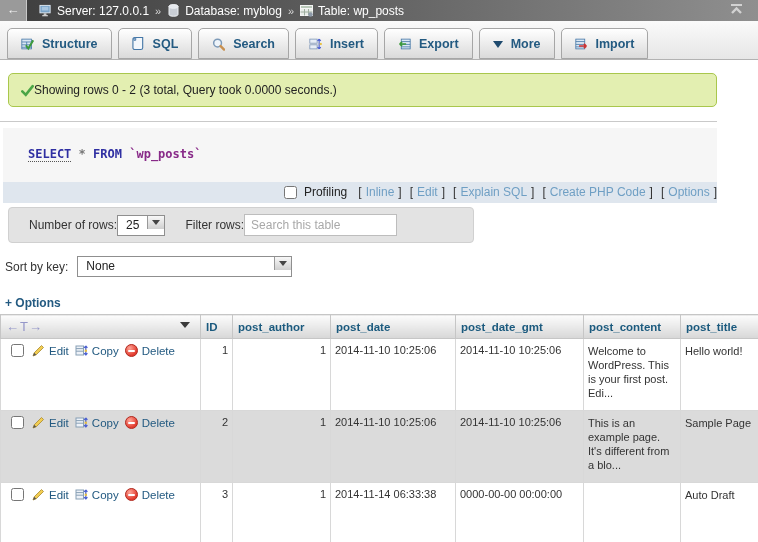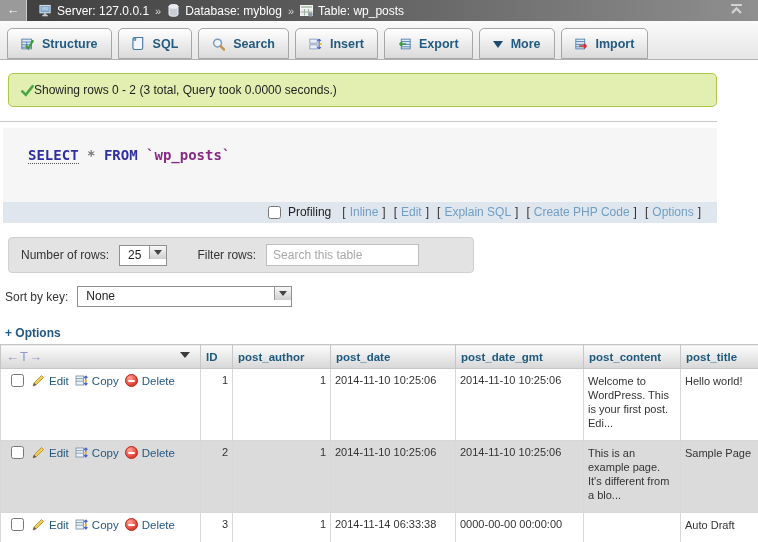--- a/index.html
+++ b/index.html
@@ -30,37 +30,37 @@
     background:linear-gradient(#ffffff,#fdfdfd); border-bottom:1px solid #fff; }
   .moretri { width:0; height:0; border:5px solid transparent; border-top:7px solid #1e4a6e; margin-top:6px; }
 
   
   .msg { margin:13px 41px 0 8px; background:#e3efb1; border:1px solid #a9c74c; border-radius:5px;
     padding:9px 12px; display:flex; align-items:center; color:#222; font-size:12px; }
 
   .hrline { margin:14px 41px 0 0; border-top:1px solid #c9c9c9; height:0; }
 
   
-  .querybox { margin:6px 41px 0 3px; background:#f6f6f6; padding:19px 0 39px 25px;
-    font-family:"DejaVu Sans Mono", monospace; font-size:14px; }
+  .querybox { margin:6px 41px 0 3px; background:#f6f6f6; padding:19px 0 21px 25px;
+    font-family:"DejaVu Sans Mono", monospace; font-size:12px; }
   .kw { color:#2f2fa2; font-weight:bold; }
   .kw.help { border-bottom:1px dotted #555; }
   .star { color:#777; font-weight:bold; }
   .ident { color:#882a88; font-weight:bold; }
-  .toolstrip { margin:0 41px 0 3px; background:#dfe6ee; padding:3px 16px 4px 8px;
+  .toolstrip { margin:0 41px 0 3px; background:#dfe6ee; padding:3px 0 4px 8px;
     display:flex; justify-content:flex-end; align-items:center; gap:3px; font-size:12px; color:#222; }
   .toolstrip input[type=checkbox]{ width:13px; height:13px; margin:0 4px 0 0; }
   .tlink { color:#6f9fc4; cursor:pointer; }
   .br { color:#333; }
   .lgroup { display:inline-flex; gap:4px; margin-left:4px; }
 
   
-  .rowsbar { margin:14px 0 0 8px; width:466px; height:36px; background:#e3e3e3;
+  .rowsbar { margin:4px 0 0 8px; width:466px; height:36px; background:#e3e3e3;
     border:1px solid #d0d0d0; border-radius:4px; display:flex; align-items:center;
-    padding-left:12px; gap:10px; color:#333; }
+    padding-left:20px; gap:0; color:#333; }
   .selbox { display:inline-flex; align-items:flex-start; border:1px solid #8f8f8f; background:#fff; height:21px; cursor:pointer; }
   .selbox .val { padding:2px 8px 0 8px; font-size:12px; color:#222; }
   .selbox .btn { width:17px; background:linear-gradient(#f8f8f8,#cfcfcf); border-left:1px solid #999;
     display:flex; align-items:center; justify-content:center; }
   .tri { width:0; height:0; border:4px solid transparent; border-top:5px solid #444; margin-top:4px; }
   .filterinput { width:153px; height:22px; border:1px solid #bdbdbd; padding:2px 6px; font-size:12px;
     font-family:"Liberation Sans", sans-serif; color:#333; }
   .filterinput::placeholder { color:#a8a8a8; }
   .sortrow { margin:13px 0 0 5px; display:flex; align-items:center; gap:9px; }
   .sortsel .val { width:196px; }

